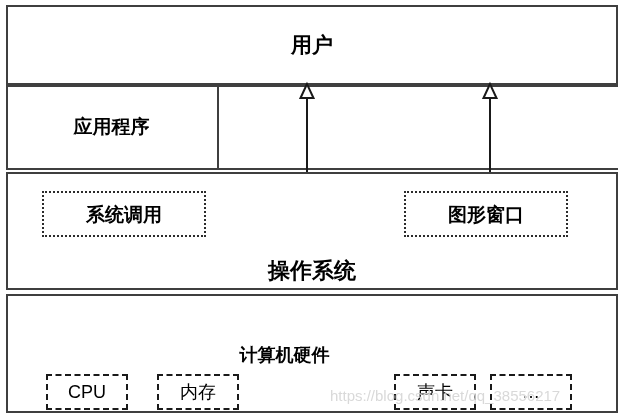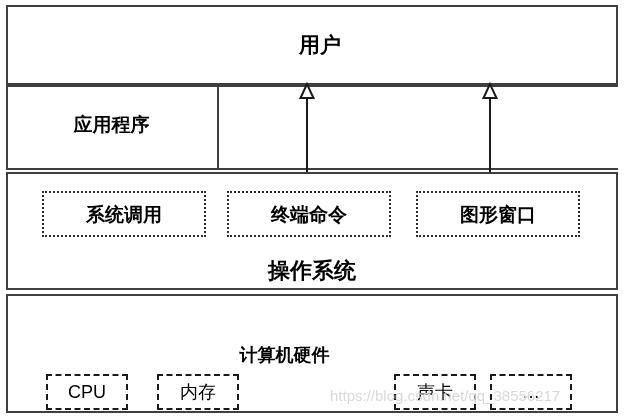--- a/index.html
+++ b/index.html
@@ -91,49 +91,46 @@
     pointer-events: none;
     user-select: none;
   }
 </style>
 </head>
 <body>
 
 <div id="diagram-root">
 
   <div class="solid-box" style="left:6px; top:5px; width:612px; height:80px;"></div>
-  <div class="label t-user" style="left:6px; top:34px; width:612px;margin-left:8px;">用户</div>
+  <div class="label t-user" style="left:6px; top:34px; width:612px;">用户</div>
 
   <div class="solid-box no-right-border" style="left:6px; top:85px; width:612px; height:85px;"></div>
   <div class="vdiv" style="left:217px; top:85px; height:85px;"></div>
-  <div class="label t-app" style="left:6px; top:117px; width:211px;font-family:Liberation Mono, monospace;">应用程序</div>
+  <div class="label t-app" style="left:6px; top:117px; width:211px;">应用程序</div>
 
   <svg class="arrow-svg" style="left:290px; top:84px;" width="34" height="106" viewBox="0 0 34 106">
     <line x1="17" y1="8" x2="17" y2="98" stroke="#1a1a1a" stroke-width="2"></line>
     <polygon points="17,0 10.5,14 23.5,14" fill="#ffffff" stroke="#1a1a1a" stroke-width="2"></polygon>
     <polygon points="17,106 10.5,92 23.5,92" fill="#ffffff" stroke="#1a1a1a" stroke-width="2"></polygon>
   </svg>
 
   <svg class="arrow-svg" style="left:473px; top:84px;" width="34" height="106" viewBox="0 0 34 106">
     <line x1="17" y1="8" x2="17" y2="98" stroke="#1a1a1a" stroke-width="2"></line>
     <polygon points="17,0 10.5,14 23.5,14" fill="#ffffff" stroke="#1a1a1a" stroke-width="2"></polygon>
     <polygon points="17,106 10.5,92 23.5,92" fill="#ffffff" stroke="#1a1a1a" stroke-width="2"></polygon>
   </svg>
 
   <div class="solid-box" style="left:6px; top:172px; width:612px; height:118px;"></div>
 
   <div class="dotted-box" style="left:42px; top:191px; width:164px; height:46px;">
     <span class="box-text t-mid">系统调用</span>
   </div>
 
-  <div class="dotted-box" style="left:227px; top:191px; width:164px; height:46px;">
-    <span class="box-text t-mid">终端命令</span>
-  </div>
 
-  <div class="dotted-box" style="left:416px; top:191px; width:164px; height:46px;">
+  <div class="dotted-box" style="left:404px; top:191px; width:164px; height:46px;">
     <span class="box-text t-mid">图形窗口</span>
   </div>
 
   <div class="label t-os" style="left:6px; top:260px; width:612px;">操作系统</div>
 
   <div class="solid-box" style="left:6px; top:294px; width:612px; height:119px;"></div>
 
   <div class="label t-hw" style="left:6px; top:346px; width:557px;">计算机硬件</div>
 
   <div class="dashed-box" style="left:157px; top:374px; width:82px; height:36px;">

